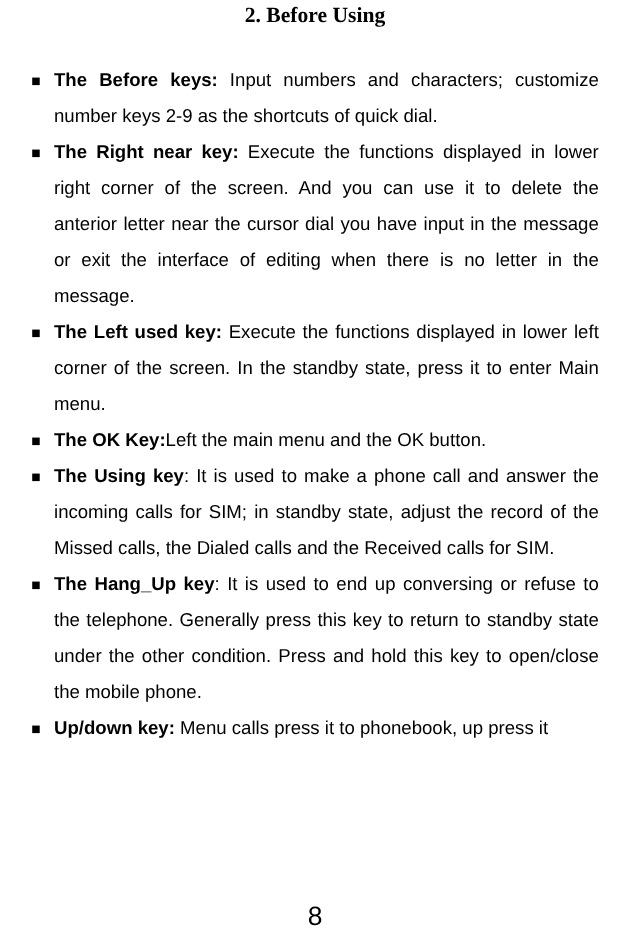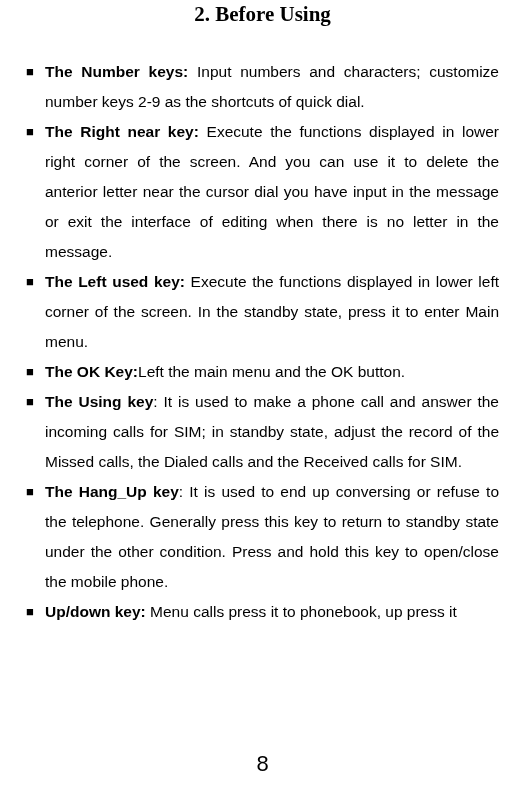--- a/index.html
+++ b/index.html
@@ -12,21 +12,21 @@
     height: 785px;
     box-sizing: border-box;
     position: relative;
   }
   .page {
     padding: 0 26px 0 26px;
     box-sizing: border-box;
   }
   .title {
     text-align: center;
-    font-size: 21px;
+    font-size: 18px;
     font-weight: bold;
     margin-top: 2px;
     margin-bottom: 30px;
     font-family: "Times New Roman", serif;
   }
   .section-heading {
     font-weight: bold;
     font-size: 15.5px;
     margin-bottom: 18px;
     margin-left: 2px;
@@ -72,21 +72,21 @@
 <body>
 
 <div class="page">
   <div class="title">2. Before Using</div>
 
   <div class="list">
 
     <div class="list-item">
       <span class="bullet">■</span>
       <span class="cont">
-        <span class="bold">The Number keys:</span><span> Input numbers and characters; customize number keys 2-9 as the shortcuts of quick dial.</span>
+        <span class="bold">The Before keys:</span><span> Input numbers and characters; customize number keys 2-9 as the shortcuts of quick dial.</span>
       </span>
     </div>
 
     <div class="list-item">
       <span class="bullet">■</span>
       <span class="cont">
         <span class="bold">The Right near key:</span><span> Execute the functions displayed in lower right corner of the screen. And you can use it to delete the anterior letter near the cursor dial you have input in the message or exit the interface of editing when there is no letter in the message.</span>
       </span>
     </div>
 

